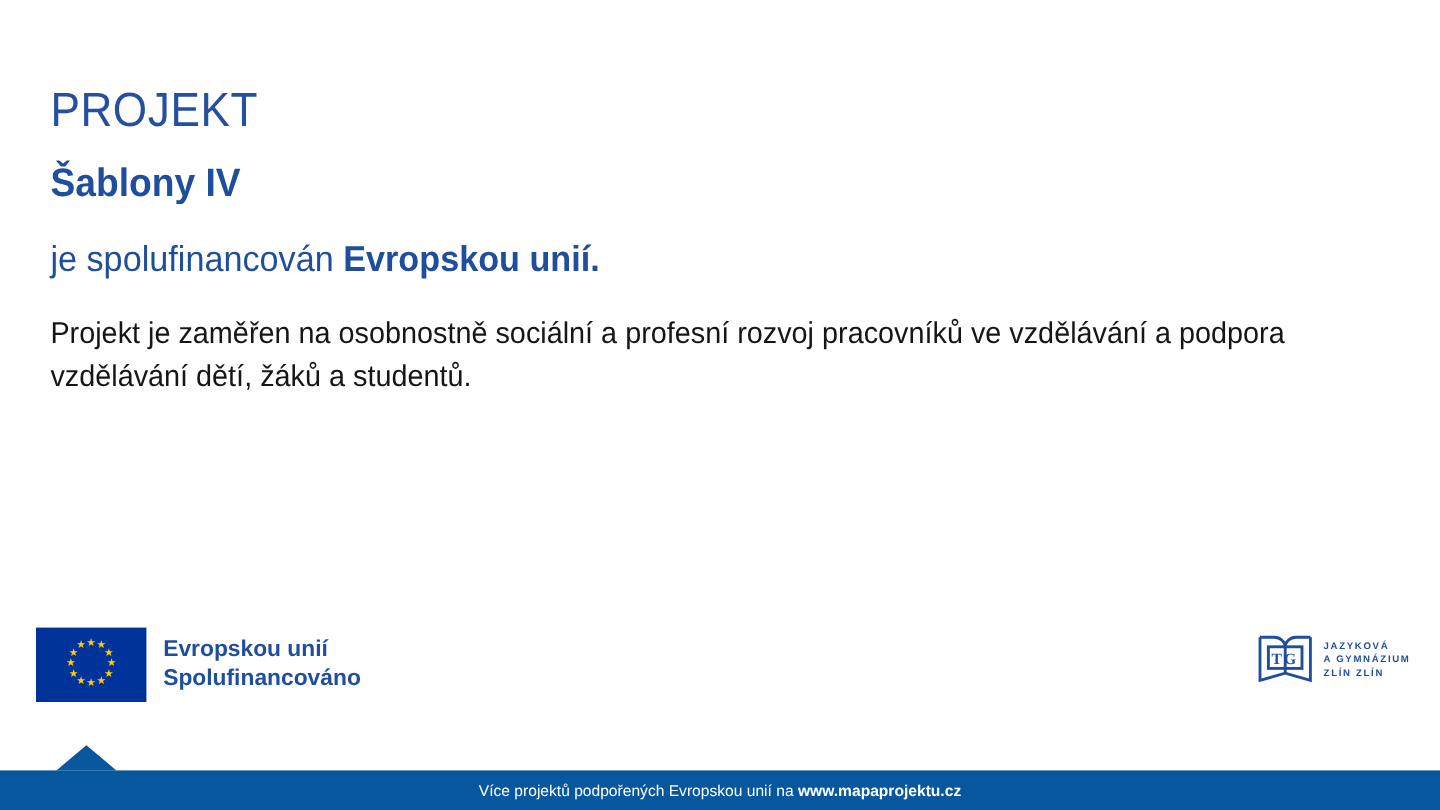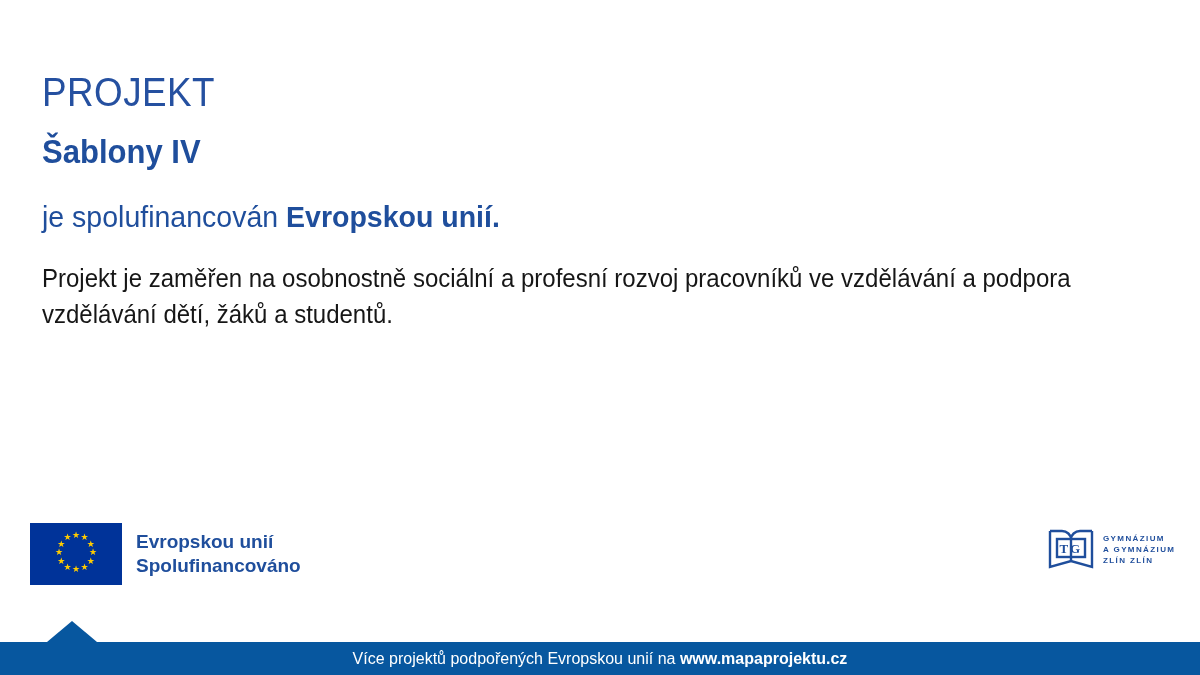--- a/index.html
+++ b/index.html
@@ -199,21 +199,21 @@
   }
   .footer-text {
     position: absolute;
     left: 0;
     top: 0;
     width: 1200px;
     height: 33px;
     line-height: 33px;
     text-align: center;
     font-family: "Liberation Sans", sans-serif;
-    font-size: 16px;
+    font-size: 13px;
     color: #ffffff;
     white-space: nowrap;
   }
   .footer-text b { font-weight: 700; }
 </style>
 </head>
 <body>
 
 <div class="slide">
 
@@ -283,21 +283,21 @@
           <path d="M2 4 L14 4 C19 4 23 8 23 12 C23 8 27 4 32 4 L44 4"></path>
 
           <rect x="9" y="12" width="28" height="18"></rect>
         </g>
         <g fill="#1F4E9C" font-family="Liberation Serif, serif" font-size="13" font-weight="700">
           <text x="11.5" y="26">T</text>
           <text x="22" y="26">G</text>
         </g>
       </svg>
       <div class="school-text">
-        <div>GYMNÁZIUM</div>
+        <div>JAZYKOVÁ</div>
         <div>A GYMNÁZIUM</div>
         <div>ZLÍN ZLÍN</div>
       </div>
     </div>
   </div>
 
   <div class="footer-notch"></div>
   <div class="footer">
     <div class="footer-text"><span>Více projektů podpořených Evropskou unií na </span><b>www.mapaprojektu.cz</b></div>
   </div>

